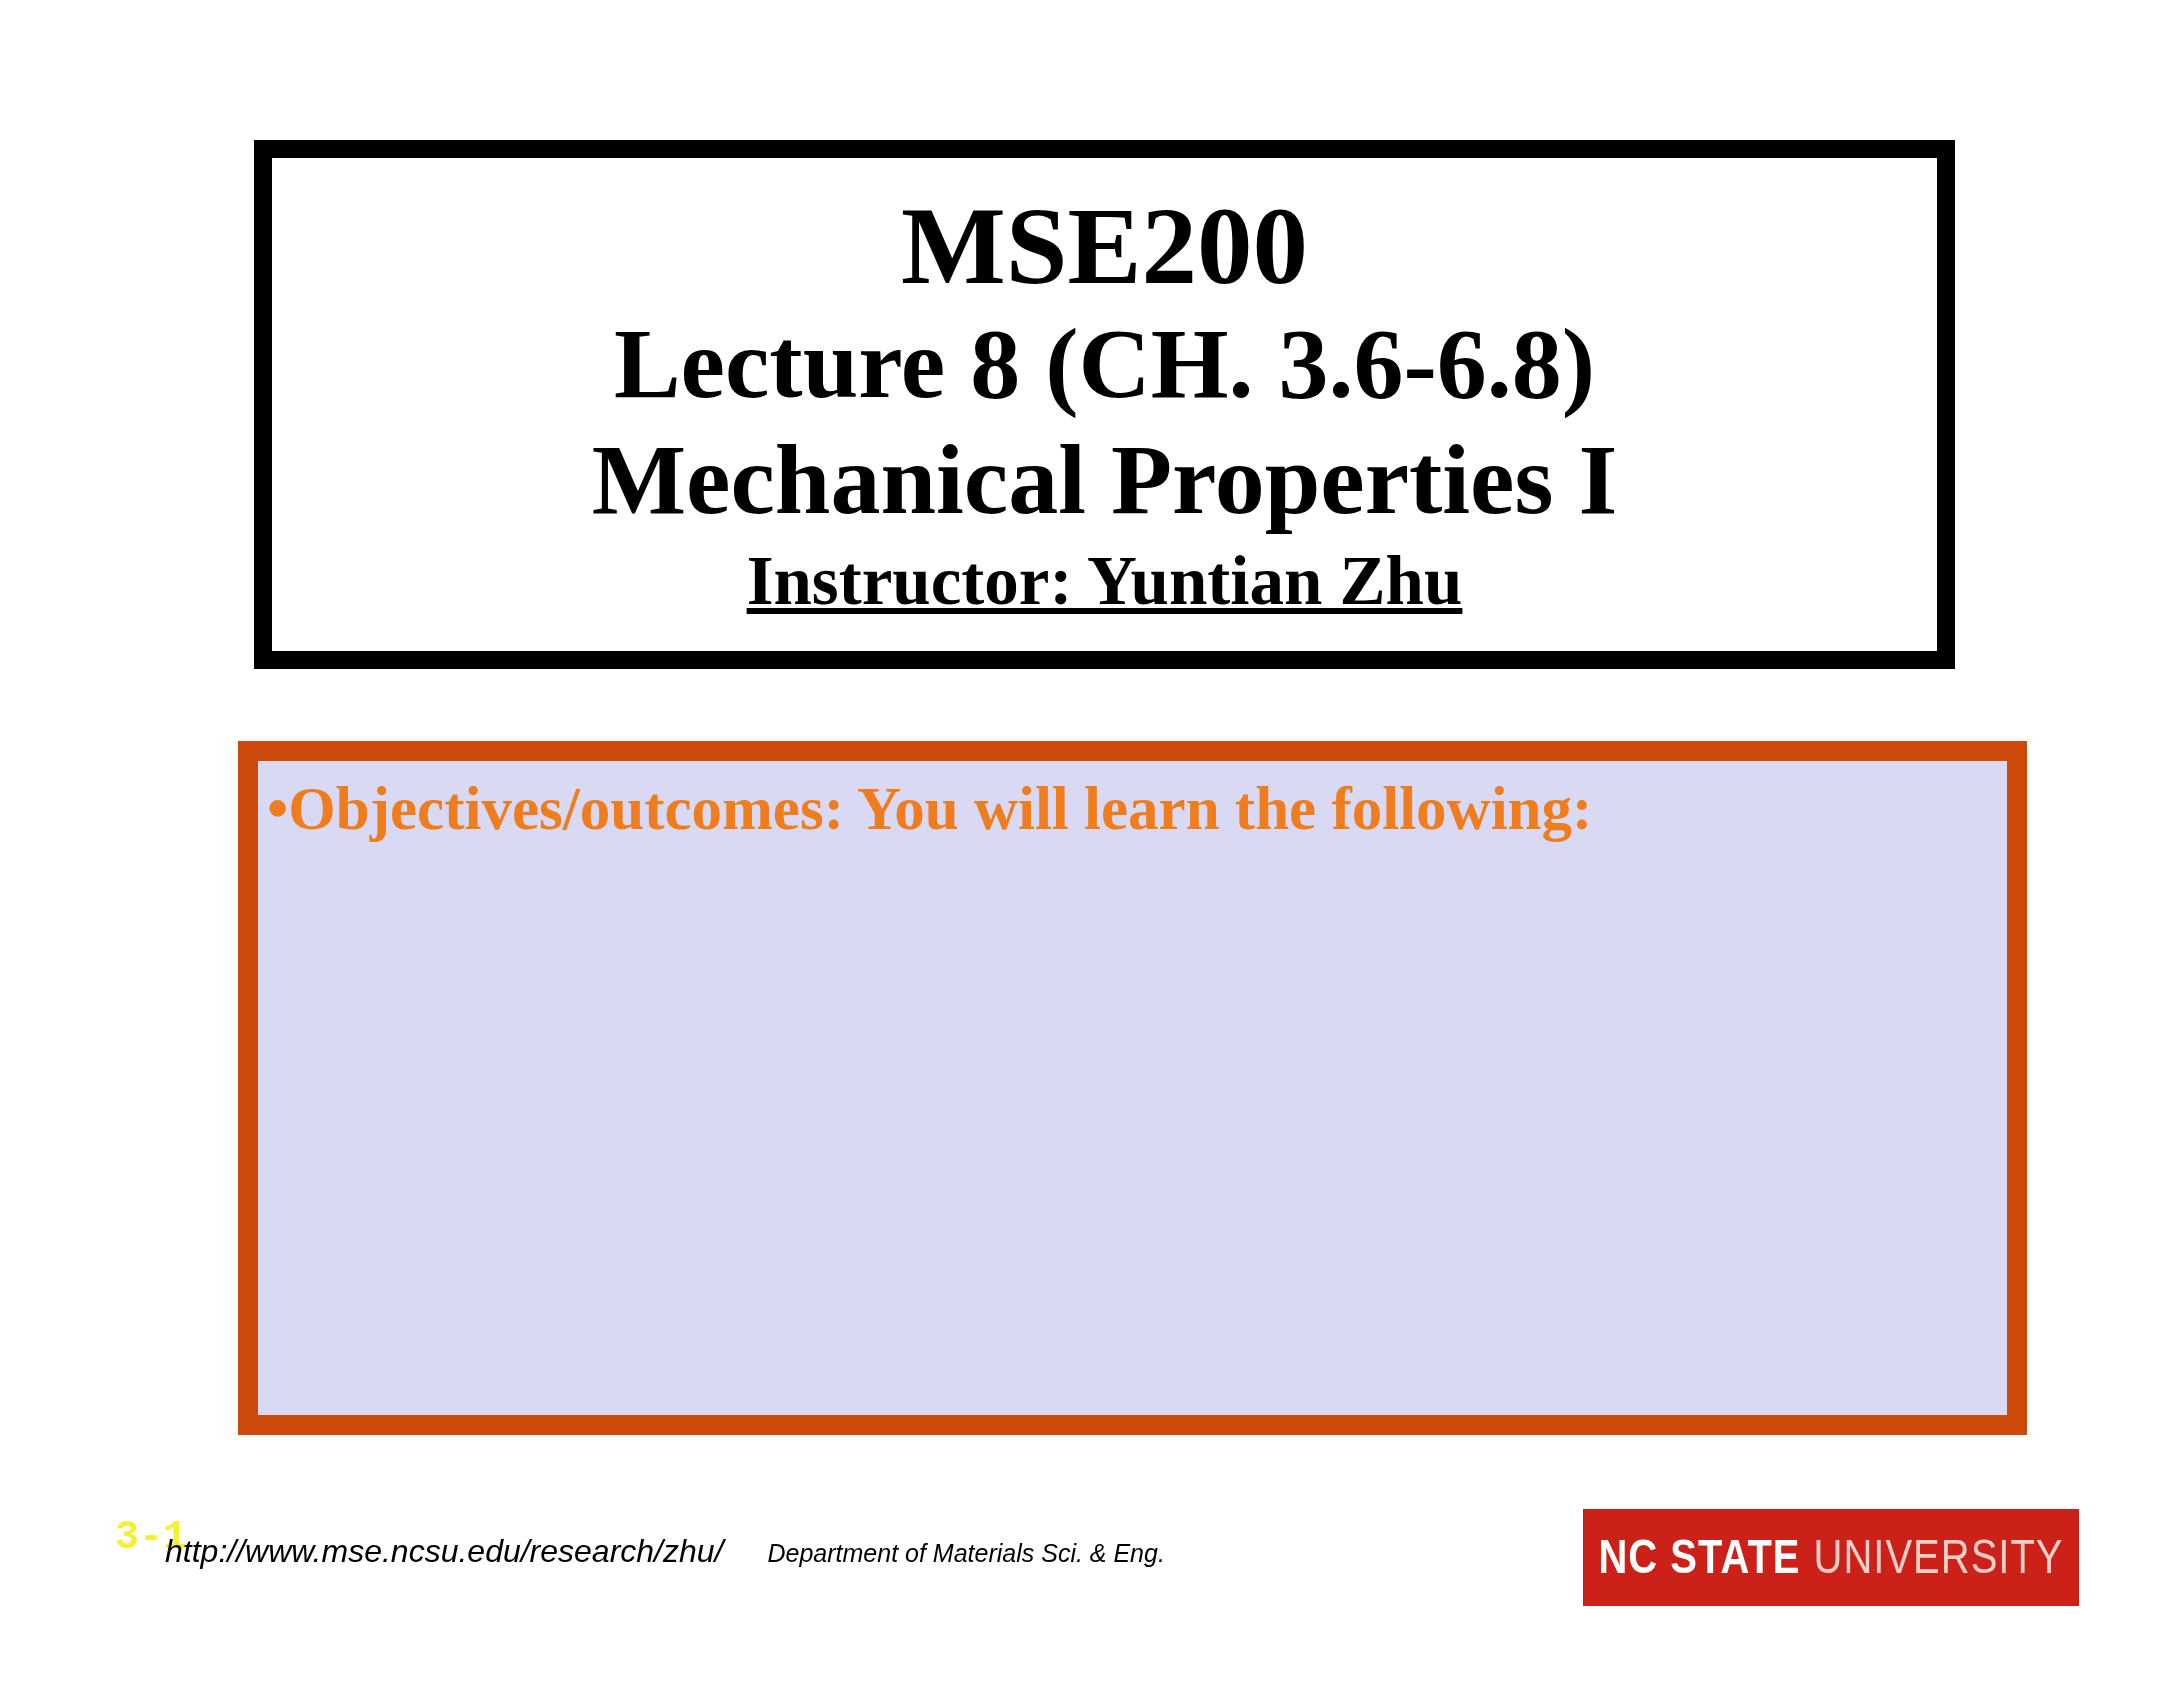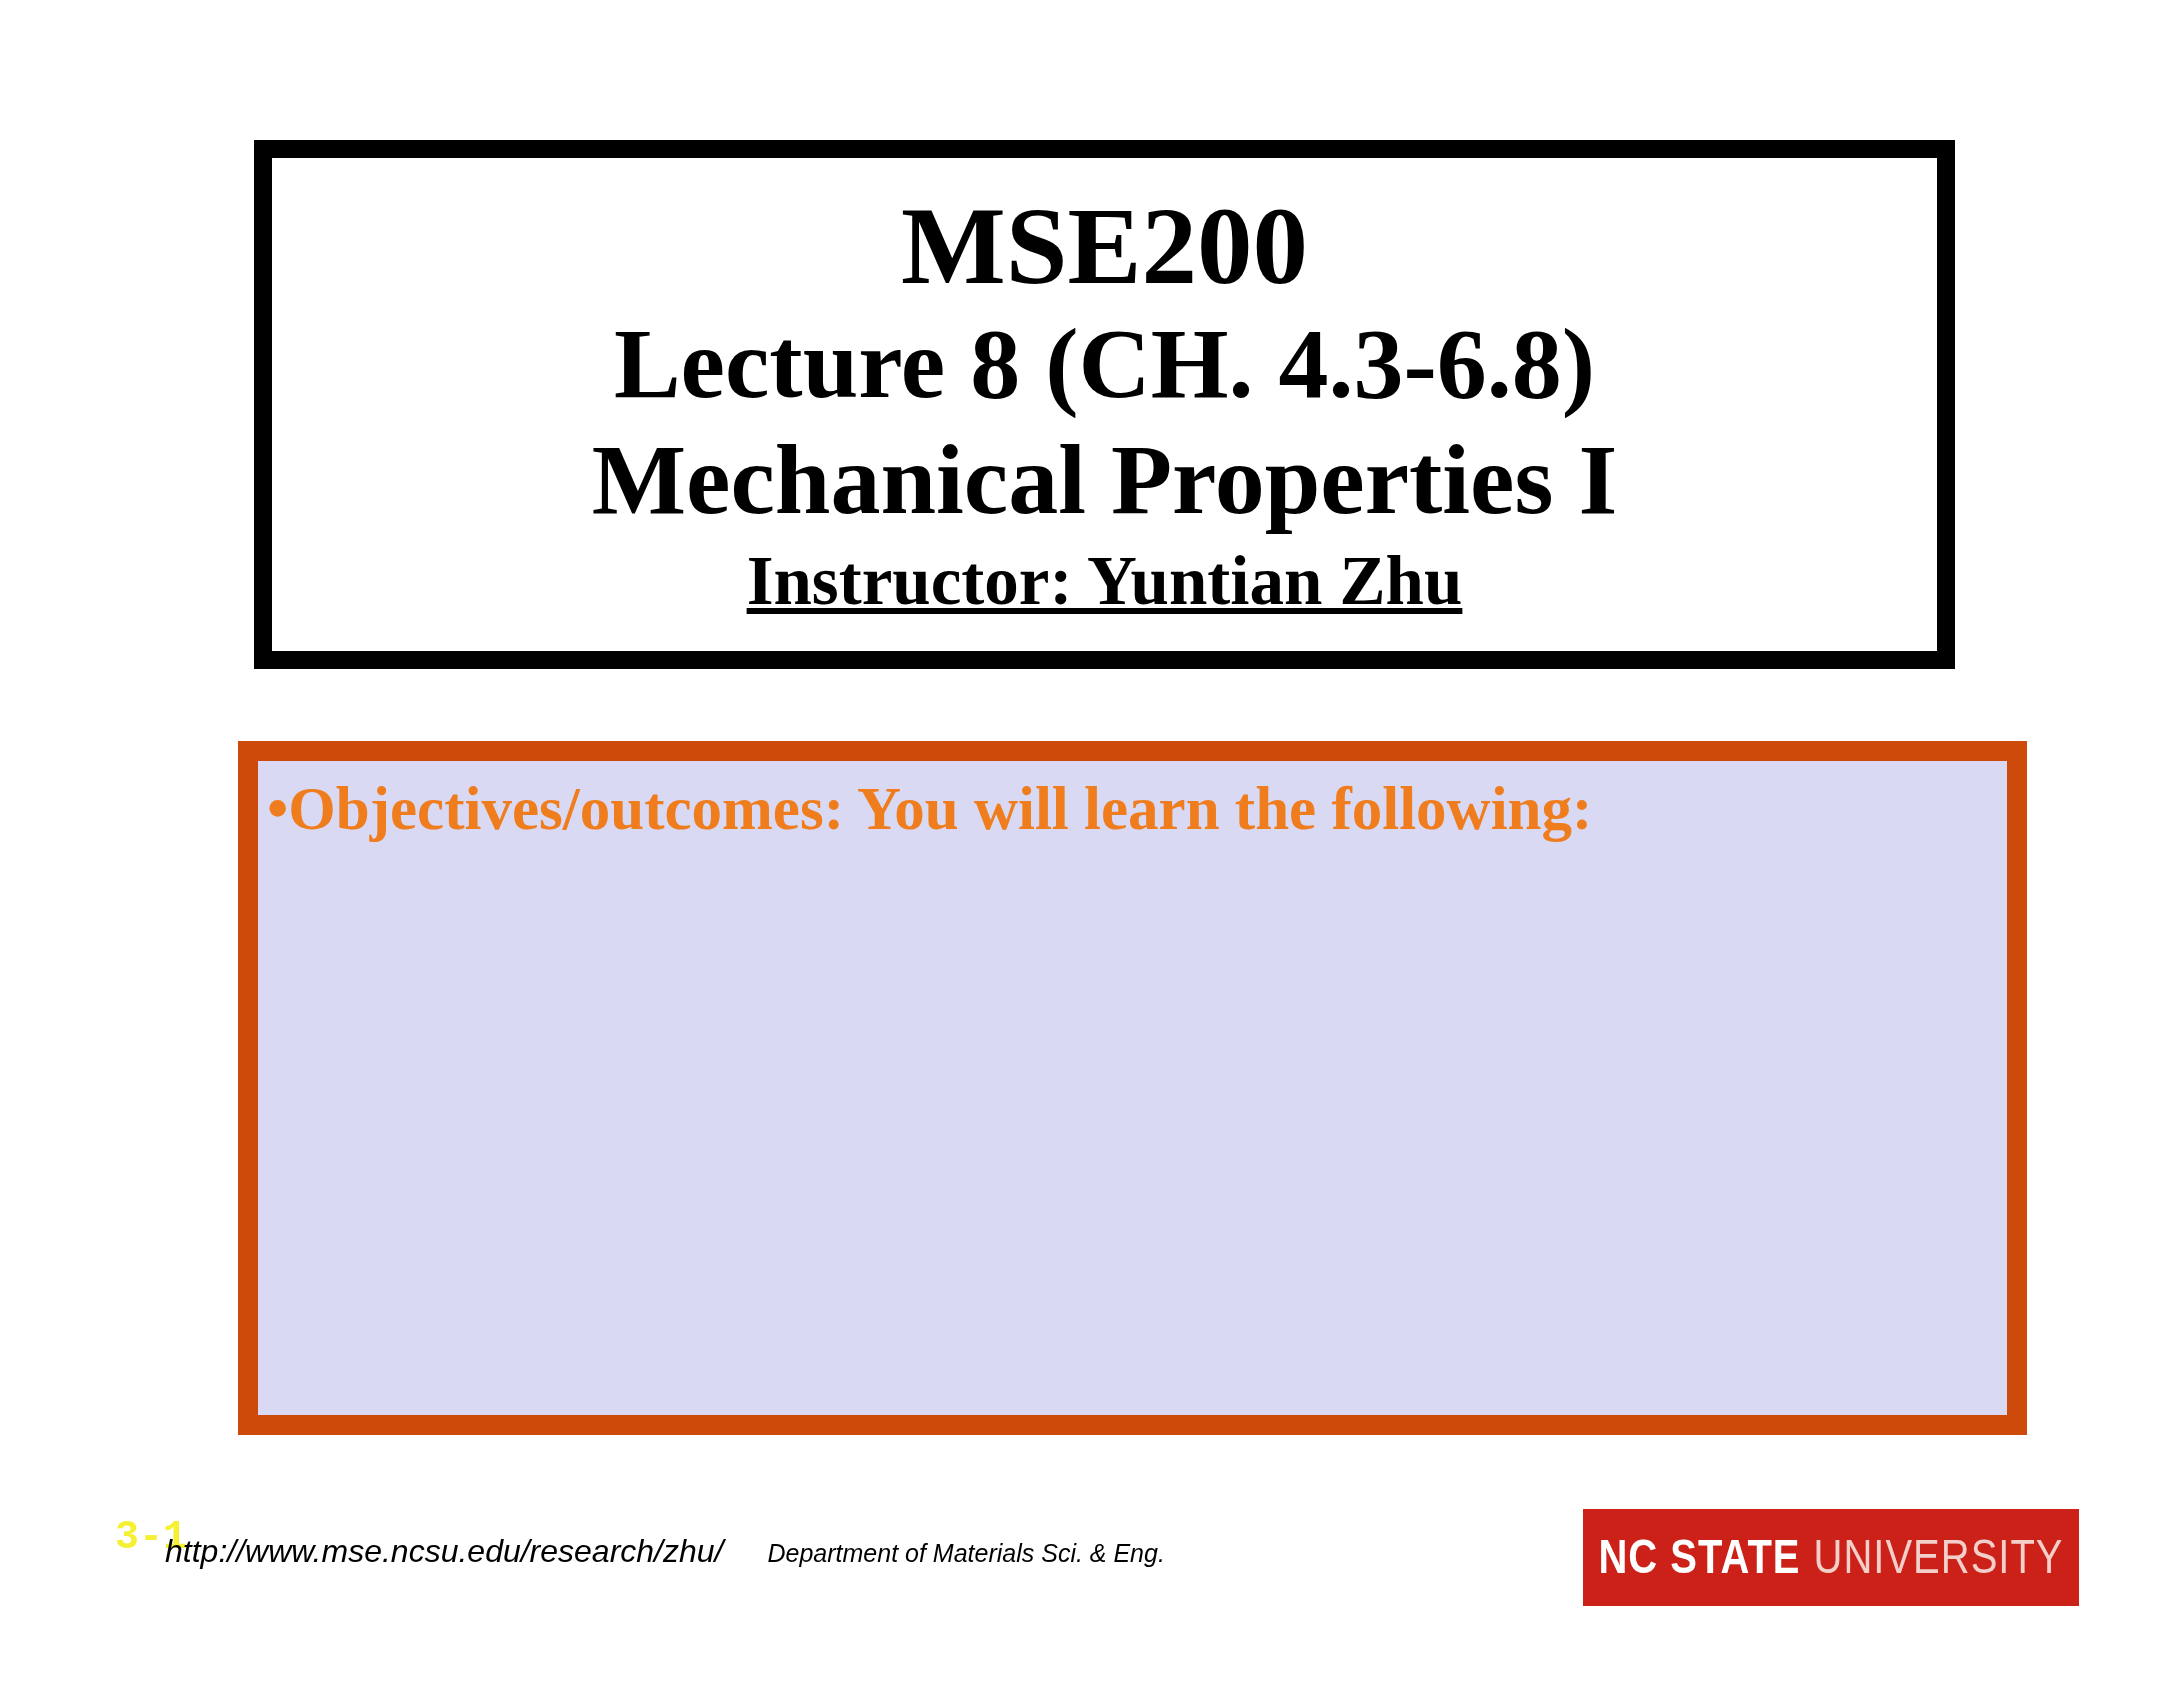--- a/index.html
+++ b/index.html
@@ -121,21 +121,21 @@
     white-space:nowrap;
   }
 </style>
 </head>
 <body>
 
 <div class="slide">
 
   <div class="title-box">
     <div class="title-line-1">MSE200</div>
-    <div class="title-line-2">Lecture 8 (CH. 4.3-6.8)</div>
+    <div class="title-line-2">Lecture 8 (CH. 3.6-6.8)</div>
     <div class="title-line-3">Mechanical Properties I</div>
     <div class="title-line-4">Instructor: Yuntian Zhu</div>
   </div>
 
   <div class="objectives-box">
     <div class="objectives-heading">•Objectives/outcomes: You will learn the following:</div>
   </div>
 
   <div class="slide-number">3-1</div>
 

